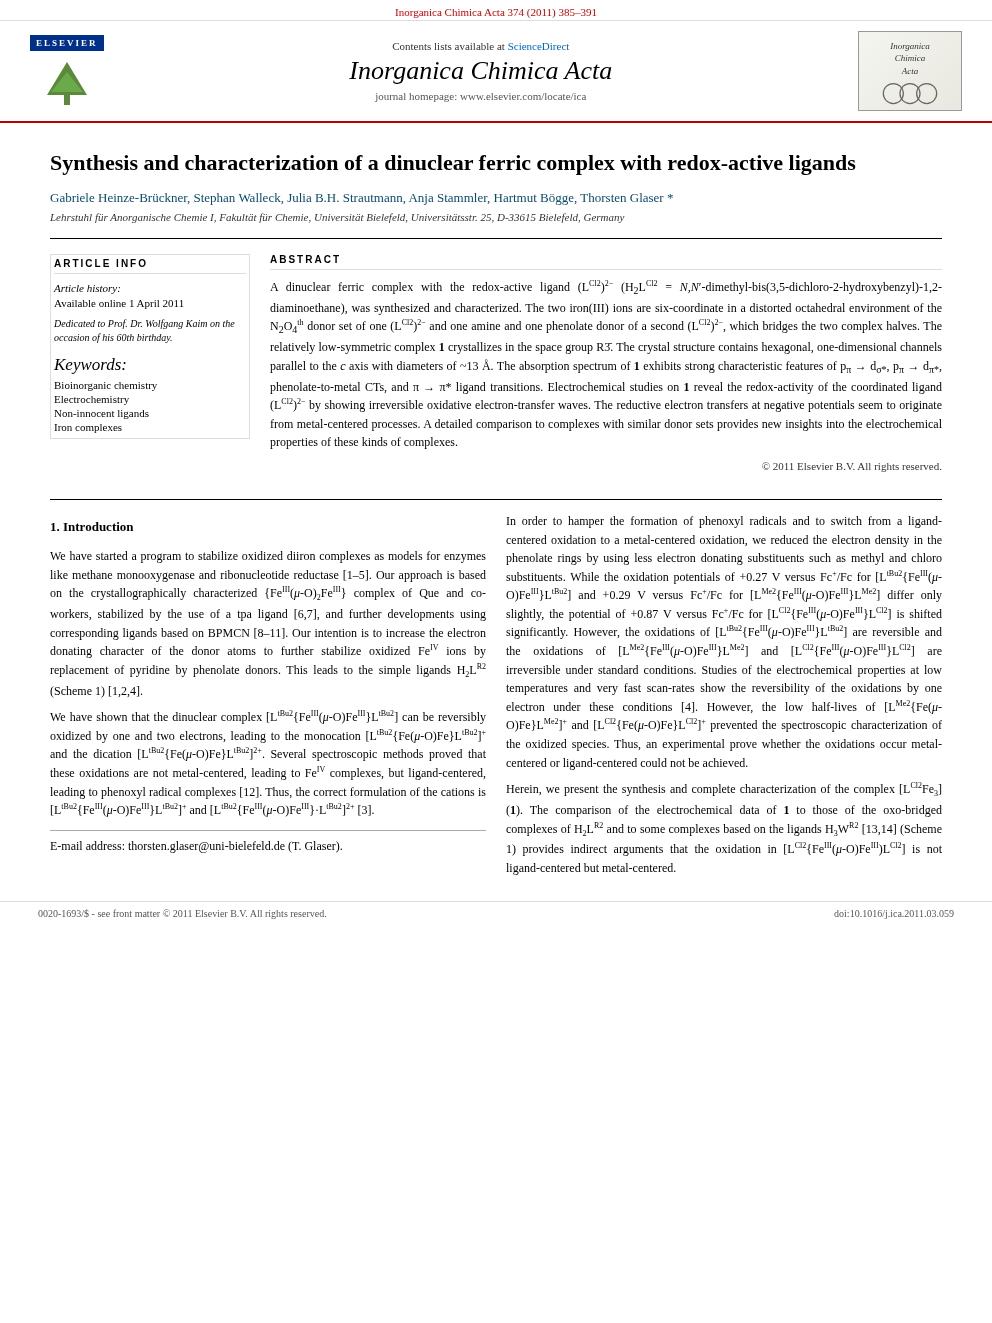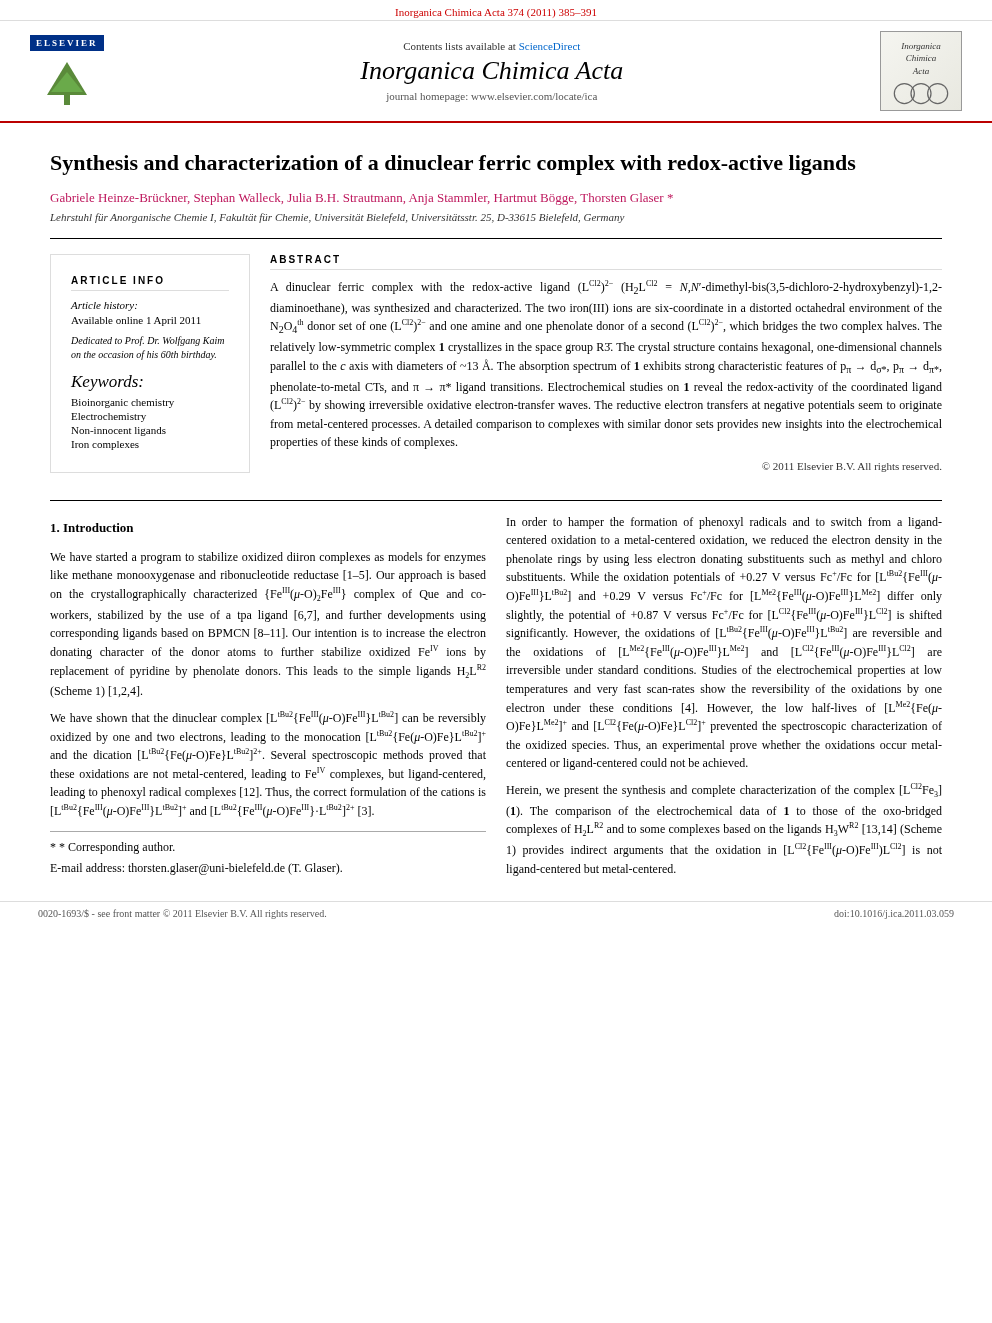--- a/index.html
+++ b/index.html
@@ -58,21 +58,21 @@
       font-size: 11px;
       color: #555;
       margin-top: 4px;
       font-family: Liberation Serif, serif;
     }
     .elsevier-tree {
       width: 60px;
       height: 50px;
     }
     .journal-logo-right {
-      width: 82px;
+      width: 104px;
       height: 80px;
       border: 1px solid #999;
       display: flex;
       flex-direction: column;
       align-items: center;
       justify-content: center;
       background: linear-gradient(135deg, #f5f5f0, #e8e8e0);
     }
     .journal-logo-right .logo-title {
       font-size: 8px;
@@ -94,21 +94,21 @@
     }
     .article-title {
       font-size: 22px;
       font-weight: bold;
       line-height: 1.35;
       color: #000;
       margin-bottom: 12px;
     }
     .article-authors {
       font-size: 13px;
-      color: #be185d;
+      color: #0c4a6e;
       margin-bottom: 5px;
     }
     .article-affiliation {
       font-size: 11px;
       font-style: italic;
       color: #333;
     }
 
     
     .two-col {
@@ -120,21 +120,21 @@
       width: 200px;
       min-width: 200px;
     }
     .col-right {
       flex: 1;
     }
 
     
     .article-info-box {
       border: 1px solid #ddd;
-      padding: 20px;
+      padding: 3px;
       font-size: 11px;
     }
     .article-info-box .section-title {
       font-size: 10px;
       letter-spacing: 2px;
       font-weight: bold;
       text-transform: uppercase;
       font-family: Arial, sans-serif;
       border-bottom: 1px solid #ddd;
       padding-bottom: 4px;
@@ -353,24 +353,20 @@
         <p>
           We have started a program to stabilize oxidized diiron complexes as models for enzymes like methane monooxygenase and ribonucleotide reductase [1–5]. Our approach is based on the crystallographically characterized {Fe<sup>III</sup>(<em>μ</em>-O)<sub>2</sub>Fe<sup>III</sup>} complex of Que and co-workers, stabilized by the use of a tpa ligand [6,7], and further developments using corresponding ligands based on BPMCN [8–11]. Our intention is to increase the electron donating character of the donor atoms to further stabilize oxidized Fe<sup>IV</sup> ions by replacement of pyridine by phenolate donors. This leads to the simple ligands H<sub>2</sub>L<sup>R2</sup> (Scheme 1) [1,2,4].
         </p>
 
         <p>
           We have shown that the dinuclear complex [L<sup>tBu2</sup>{Fe<sup>III</sup>(<em>μ</em>-O)Fe<sup>III</sup>}L<sup>tBu2</sup>] can be reversibly oxidized by one and two electrons, leading to the monocation [L<sup>tBu2</sup>{Fe(<em>μ</em>-O)Fe}L<sup>tBu2</sup>]<sup>+</sup> and the dication [L<sup>tBu2</sup>{Fe(<em>μ</em>-O)Fe}L<sup>tBu2</sup>]<sup>2+</sup>. Several spectroscopic methods proved that these oxidations are not metal-centered, leading to Fe<sup>IV</sup> complexes, but ligand-centered, leading to phenoxyl radical complexes [12]. Thus, the correct formulation of the cations is [L<sup>tBu2</sup>{Fe<sup>III</sup>(<em>μ</em>-O)Fe<sup>III</sup>}L<sup>tBu2</sup>]<sup>+</sup> and [L<sup>tBu2</sup>{Fe<sup>III</sup>(<em>μ</em>-O)Fe<sup>III</sup>}·L<sup>tBu2</sup>]<sup>2+</sup> [3].
         </p>
 
         <div class="footnote-area">
           <p>
-            <span>*</span>
-            <span>* Corresponding author.</span>
-          </p>
-          <p>
             <span>E-mail address:</span>
             <span>thorsten.glaser@uni-bielefeld.de (T. Glaser).</span>
           </p>
         </div>
       </div>
 
       <div class="body-col">
         <p>
           In order to hamper the formation of phenoxyl radicals and to switch from a ligand-centered oxidation to a metal-centered oxidation, we reduced the electron density in the phenolate rings by using less electron donating substituents such as methyl and chloro substituents. While the oxidation potentials of +0.27 V versus Fc<sup>+</sup>/Fc for [L<sup>tBu2</sup>{Fe<sup>III</sup>(<em>μ</em>-O)Fe<sup>III</sup>}L<sup>tBu2</sup>] and +0.29 V versus Fc<sup>+</sup>/Fc for [L<sup>Me2</sup>{Fe<sup>III</sup>(<em>μ</em>-O)Fe<sup>III</sup>}L<sup>Me2</sup>] differ only slightly, the potential of +0.87 V versus Fc<sup>+</sup>/Fc for [L<sup>Cl2</sup>{Fe<sup>III</sup>(<em>μ</em>-O)Fe<sup>III</sup>}L<sup>Cl2</sup>] is shifted significantly. However, the oxidations of [L<sup>tBu2</sup>{Fe<sup>III</sup>(<em>μ</em>-O)Fe<sup>III</sup>}L<sup>tBu2</sup>] are reversible and the oxidations of [L<sup>Me2</sup>{Fe<sup>III</sup>(<em>μ</em>-O)Fe<sup>III</sup>}L<sup>Me2</sup>] and [L<sup>Cl2</sup>{Fe<sup>III</sup>(<em>μ</em>-O)Fe<sup>III</sup>}L<sup>Cl2</sup>] are irreversible under standard conditions. Studies of the electrochemical properties at low temperatures and very fast scan-rates show the reversibility of the oxidations by one electron under these conditions [4]. However, the low half-lives of [L<sup>Me2</sup>{Fe(<em>μ</em>-O)Fe}L<sup>Me2</sup>]<sup>+</sup> and [L<sup>Cl2</sup>{Fe(<em>μ</em>-O)Fe}L<sup>Cl2</sup>]<sup>+</sup> prevented the spectroscopic characterization of the oxidized species. Thus, an experimental prove whether the oxidations occur metal-centered or ligand-centered could not be achieved.
         </p>

